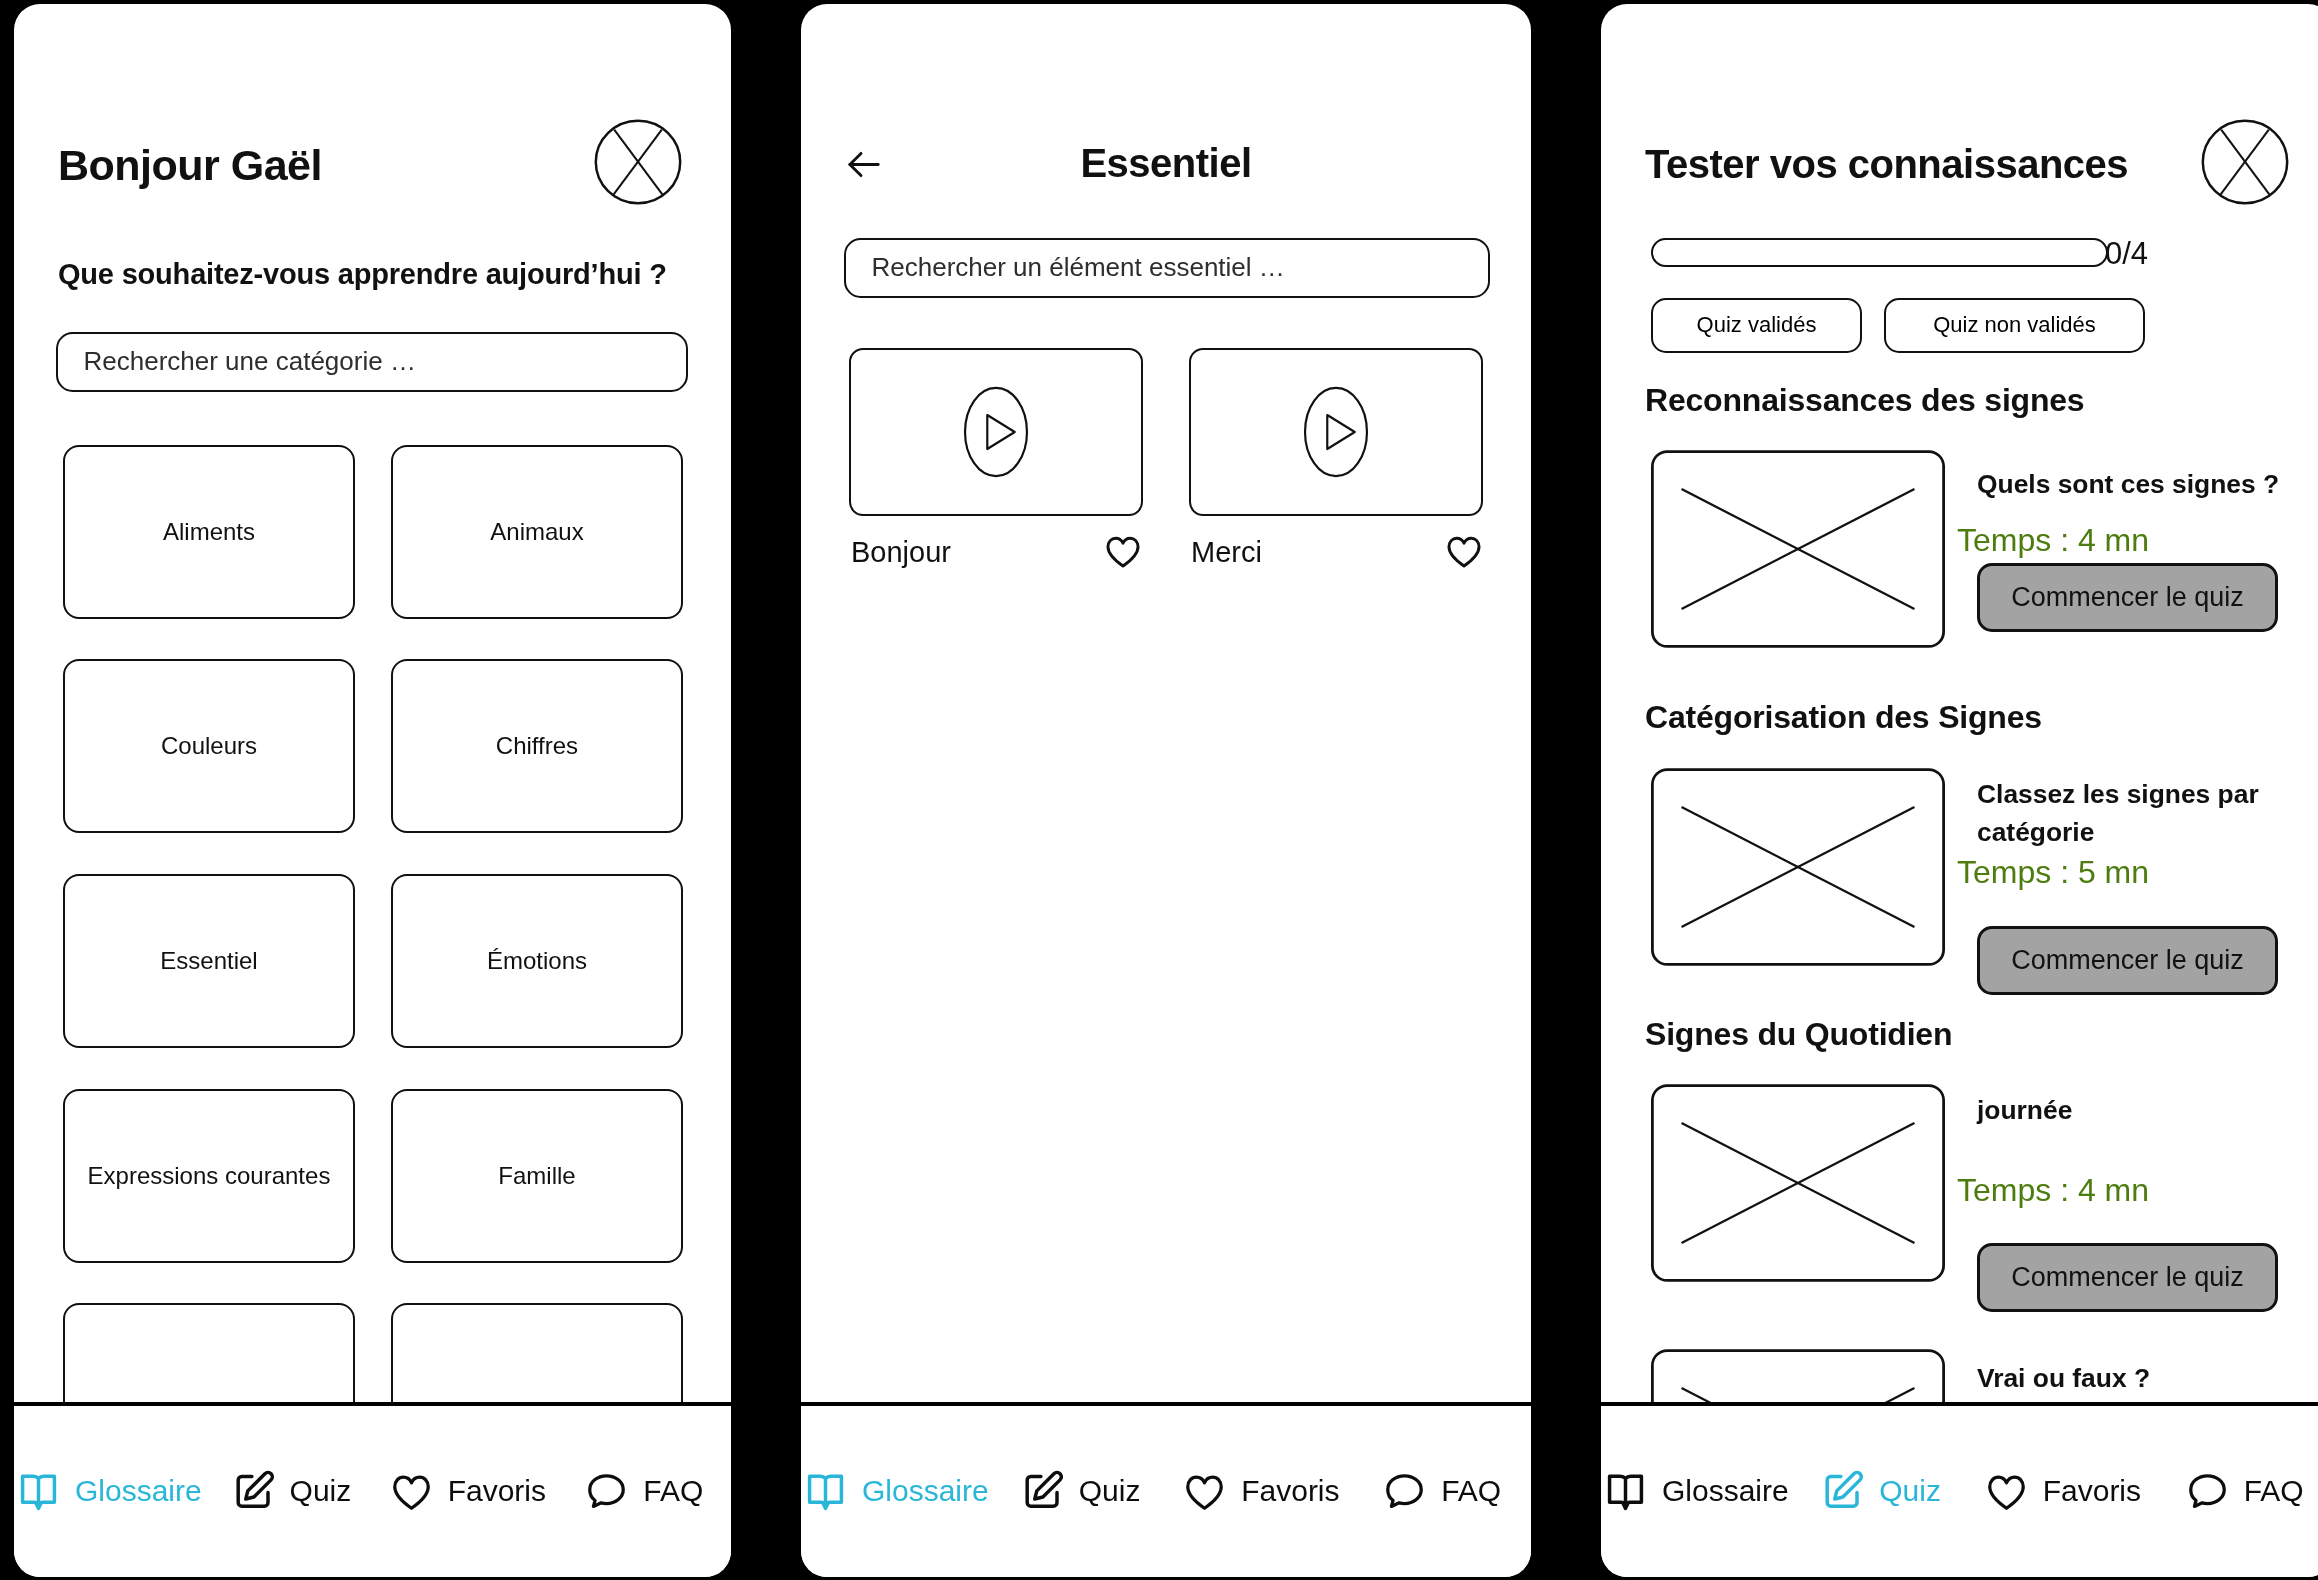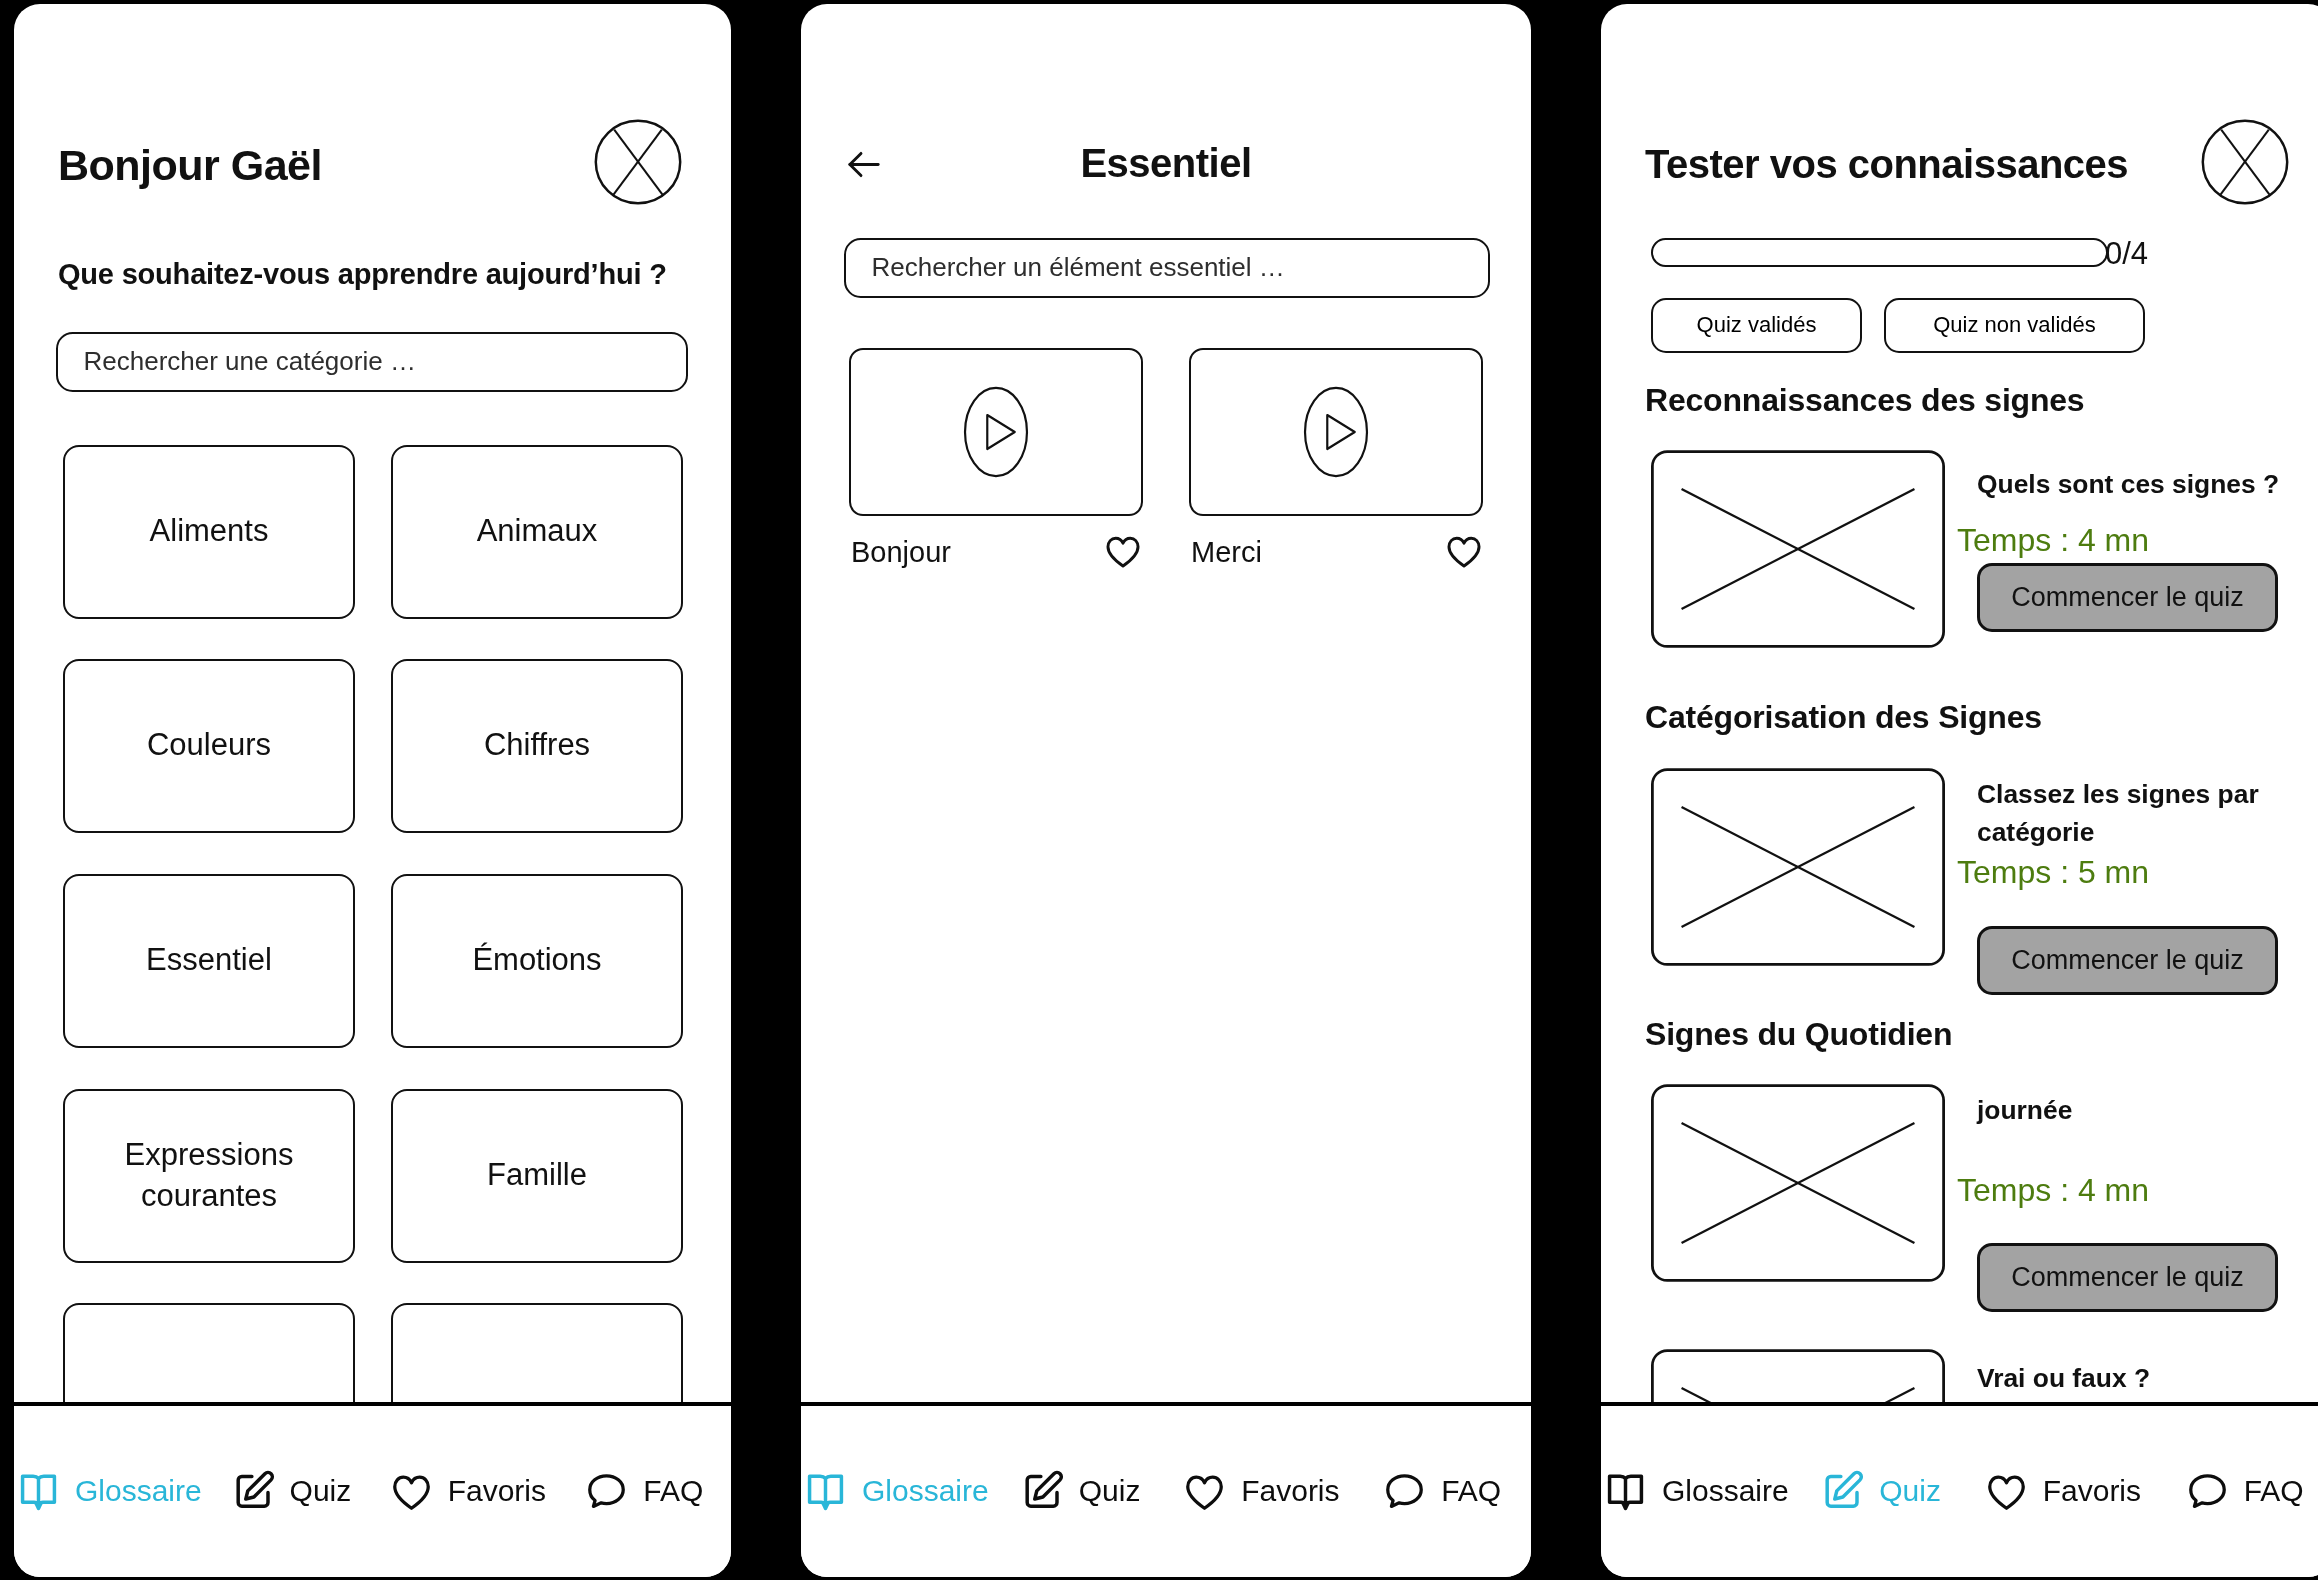--- a/index.html
+++ b/index.html
@@ -46,21 +46,21 @@
   
   #phone-home .page-title { left:44px; top:137px; position:absolute; font-size:43px; }
   #phone-home .subtitle {
     position:absolute; left:44px; top:254px; font-size:29px; font-weight:700;
     letter-spacing:-0.2px; white-space:nowrap;
   }
   #phone-home .swrap { left:42px; top:328px; width:632px; }
   .cat-card {
     position:absolute; width:292px; height:174px; border:2.8px solid #111;
     border-radius:16px; background:#fff; display:flex; align-items:center;
-    justify-content:center; text-align:center; font-size:31px; font-weight:500;
+    justify-content:center; text-align:center; font-size:24px; font-weight:500;
     line-height:1.32; padding:16px 14px; cursor:pointer;
   }
   .cc-l { left:49px; } .cc-r { left:377px; }
   .row1 { top:441px; } .row2 { top:655px; } .row3 { top:870px; }
   .row4 { top:1085px; } .row5 { top:1299px; }
 
   
   #phone-essentiel .page-title { position:absolute; top:137px; left:0; right:0; text-align:center; font-size:40px; }
   #phone-essentiel .swrap { left:43px; top:234px; width:646px; }
   .vid-card {

